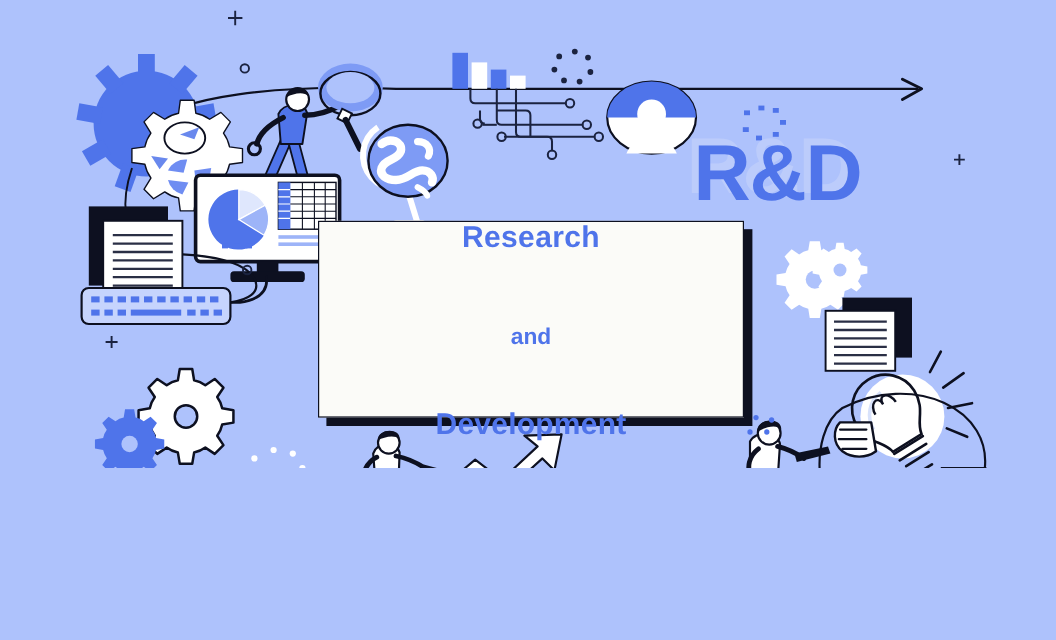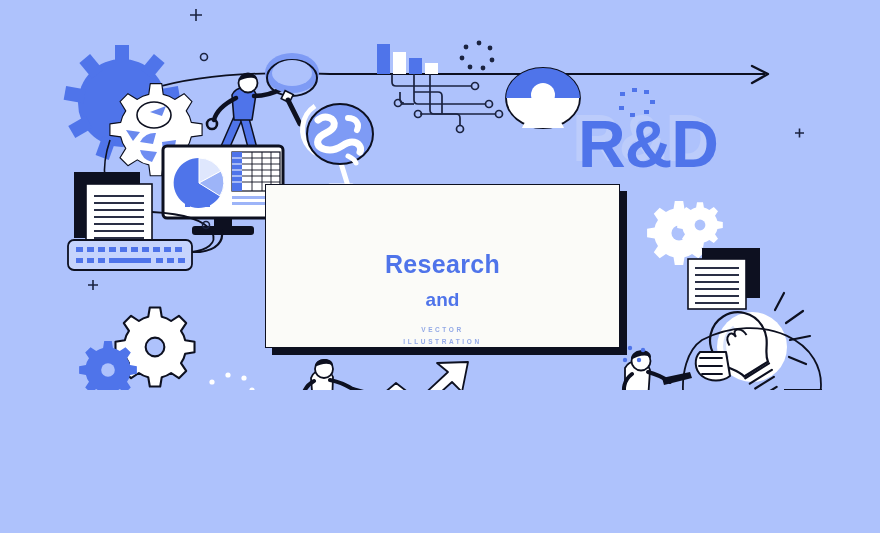--- a/index.html
+++ b/index.html
@@ -7,22 +7,23 @@
     width:880px;height:533px;overflow:hidden;
     font-family:"Liberation Sans", sans-serif;
     background:#aec2fc;
   }
   #stage{position:relative;width:880px;height:390px;background:#bef264;overflow:hidden;}
   #art{position:absolute;left:0;top:0;width:880px;height:533px;}
   .card{
     position:absolute;left:265px;top:184px;width:355px;height:164px;
     background:#fbfbf8;border:1.5px solid #0d1020;
     box-sizing:border-box;
-    display:flex;flex-direction:column;align-items:center;justify-content:flex-end;
+    display:flex;flex-direction:column;align-items:center;justify-content:space-between;
     z-index:6;
+    gap:48px;
   }
   .card-shadow{
     position:absolute;left:272px;top:191px;width:355px;height:164px;
     background:#0d1020;z-index:5;
   }
   .t1{font-size:25px;font-weight:bold;color:#4f74ea;line-height:1.05;letter-spacing:.3px;}
   .t2{font-size:19px;font-weight:bold;color:#4f74ea;line-height:1.1;margin-top:13px;}
   .t3{font-size:25px;font-weight:bold;color:#4f74ea;line-height:1.05;letter-spacing:.2px;}
   .sub{margin-top:13px;text-align:center;color:#93a9e6;font-size:6.5px;letter-spacing:2.6px;line-height:1.75;font-weight:bold;}
   .rd{
@@ -489,19 +490,20 @@
     </g>
 
   </svg>
 
   <div class="rd">R&amp;D</div>
 
   <div class="card-shadow"></div>
   <div class="card">
     <div class="t1">Research</div>
     <div class="t2">and</div>
+    <div class="t3">Development</div>
     <div class="sub">
       <div>VECTOR</div>
       <div>ILLUSTRATION</div>
     </div>
   </div>
 
 </div>
 
 </body></html>

